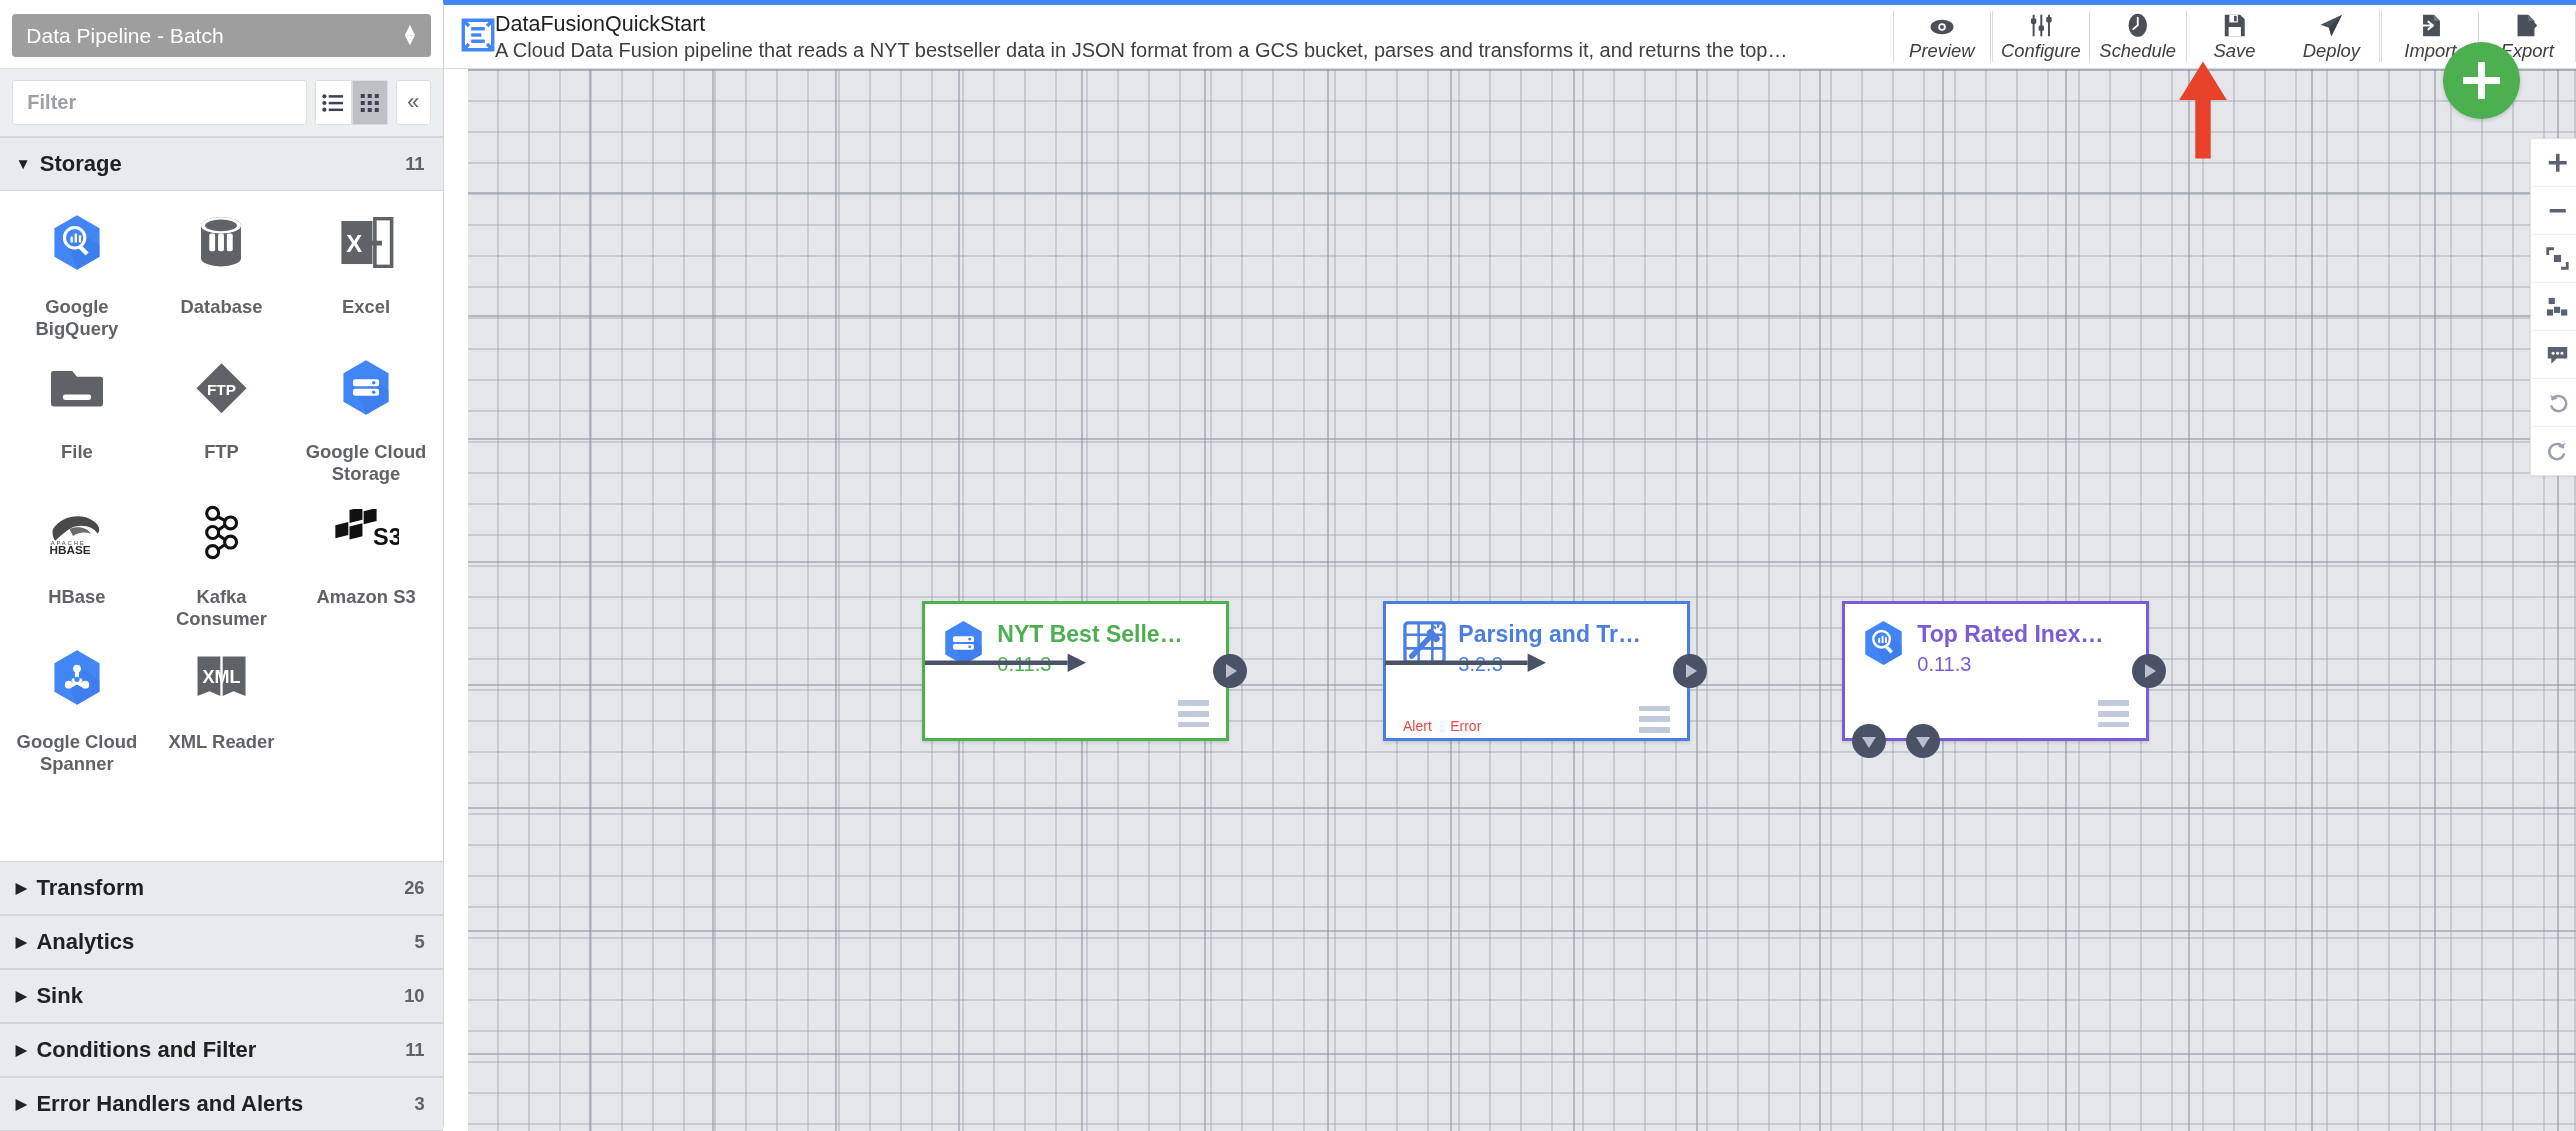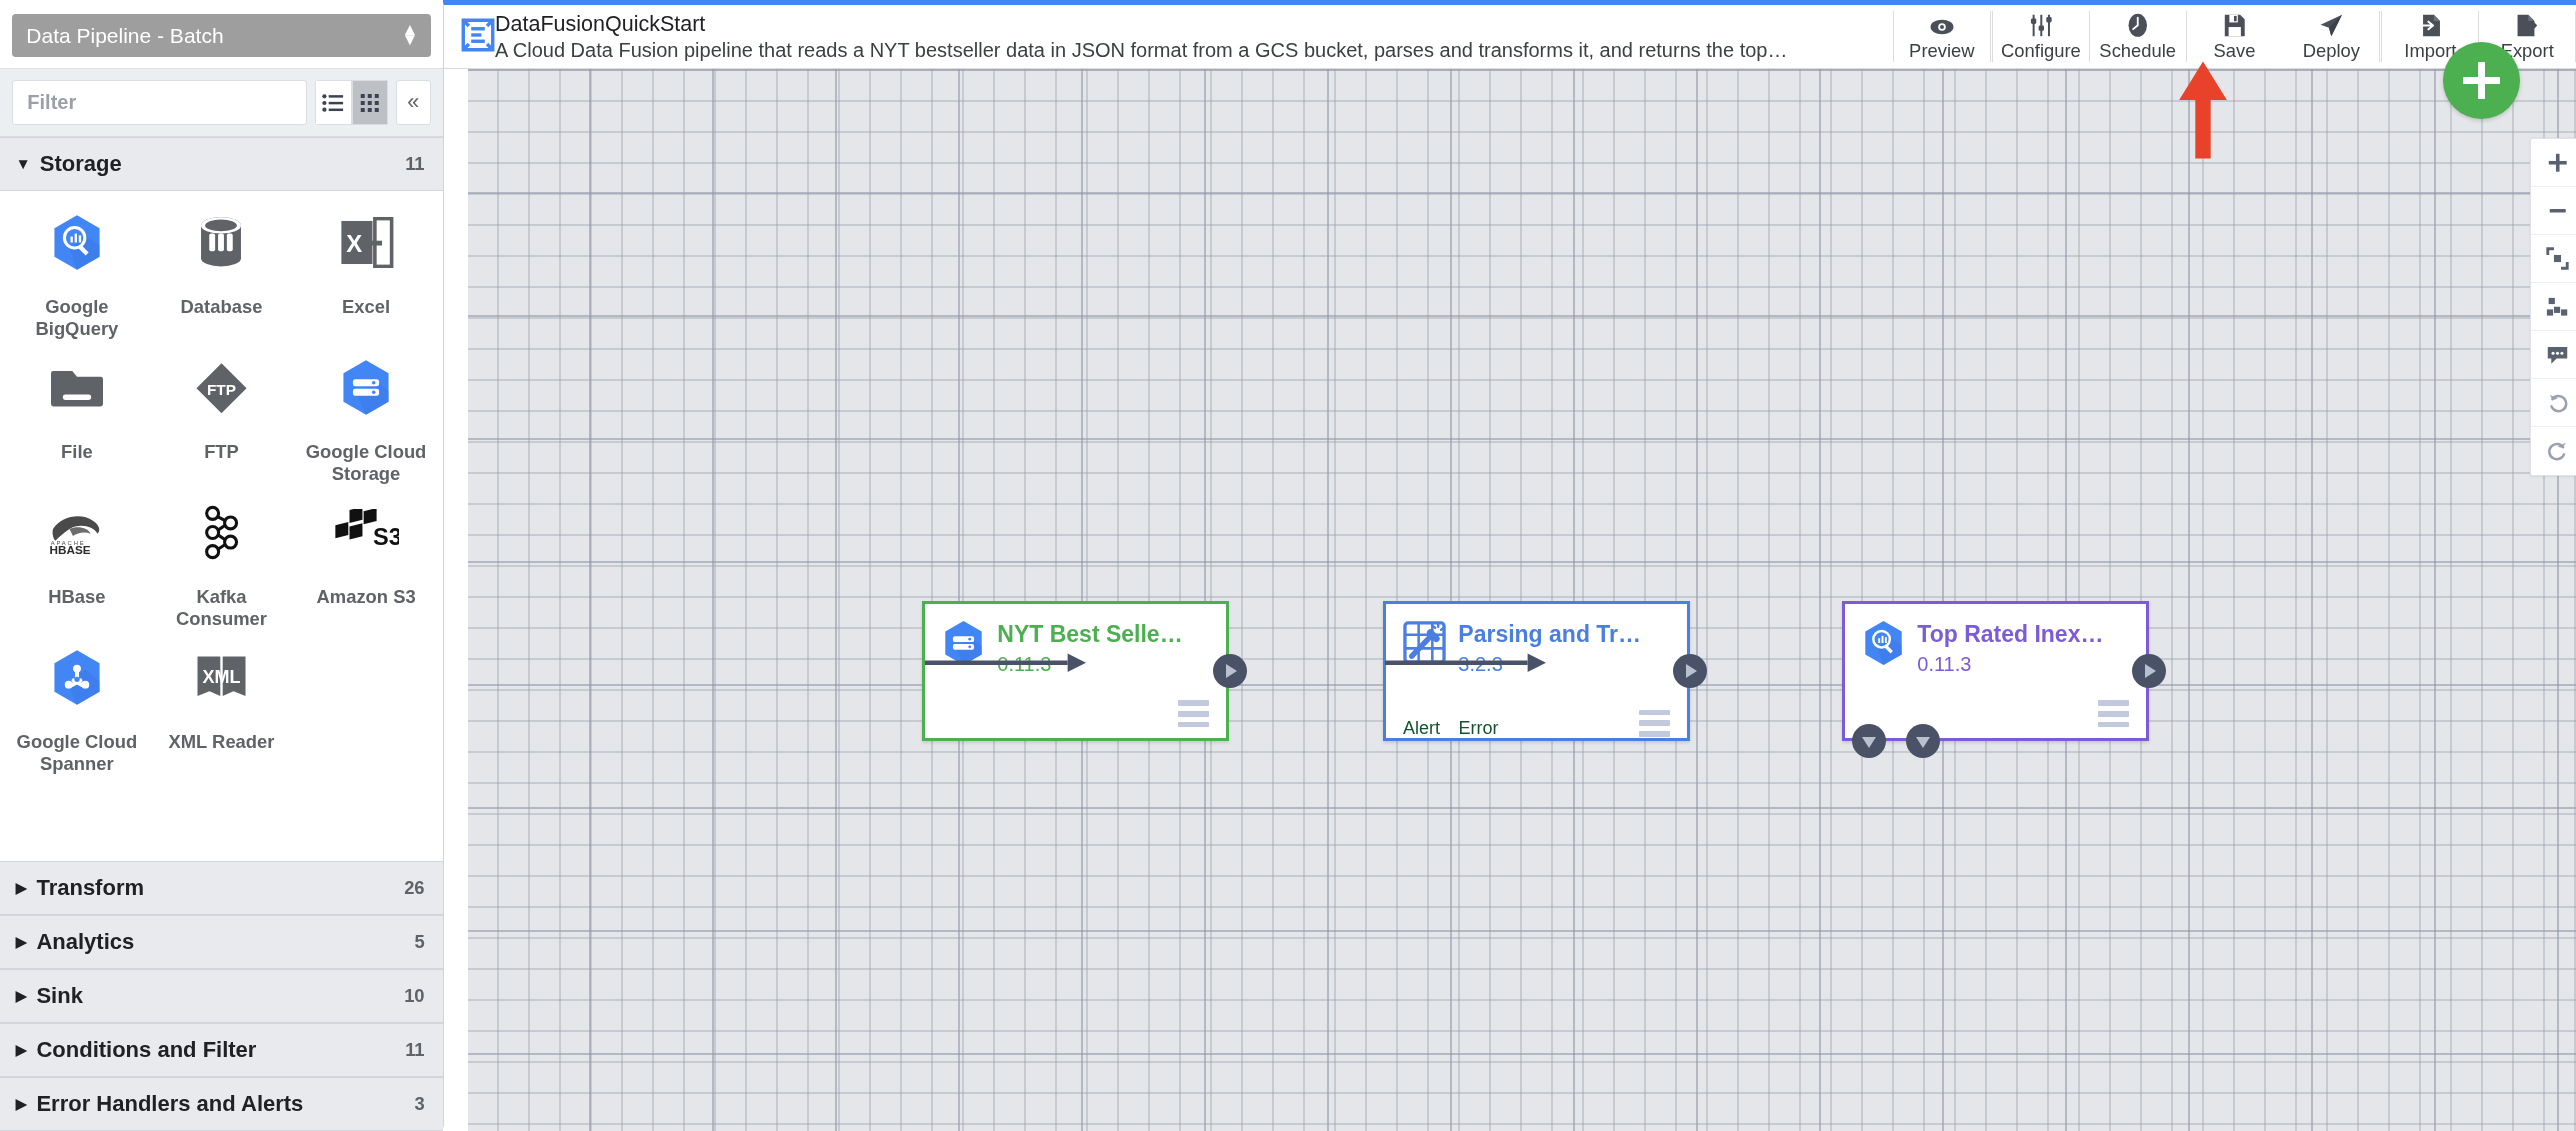--- a/index.html
+++ b/index.html
@@ -127,21 +127,21 @@
   }
   .tb-actions { display: flex; align-items: stretch; }
   .tb-sep { width: 0.8px; background: #dadce0; margin: 6.1px 0; }
   .tb-sep.dbl { width: 3.1px; background: transparent; border-left: 0.8px solid #dadce0; border-right: 0.8px solid #dadce0; }
   .tb-btn {
     width: 96px; display: flex; flex-direction: column;
     align-items: center; justify-content: center; gap: 3.1px;
     cursor: pointer; background: #fff;
   }
   .tb-btn .ic { height: 26px; display:flex; align-items:flex-end; }
-  .tb-btn .lbl { font-size: 18.4px; color: #3c4043; }
+  .tb-btn .lbl { font-size: 18.4px; color: #3c4043; font-style: italic; }
 
   
   .fab {
     position: absolute; top: 42px; left: 2443px;
     width: 77px; height: 77px; border-radius: 50%;
     background: #4caf50;
     display: flex; align-items: center; justify-content: center;
     cursor: pointer; z-index: 40;
     box-shadow: 0 1.5px 4.6px rgba(0,0,0,0.18);
   }
@@ -220,21 +220,21 @@
   .node-ver { font-size: 20px; line-height: 1.3; margin-top: 3.1px; }
   .node.green  .node-name, .node.green  .node-ver  { color: #4caf50; }
   .node.blue   .node-name, .node.blue   .node-ver  { color: #4a7fe0; }
   .node.purple .node-name, .node.purple .node-ver  { color: #7c5cd6; }
 
   .node-footer {
     margin-top: auto; display: flex; align-items: flex-end;
     justify-content: space-between; padding: 0 17px 10.7px 17px;
   }
   .node-ports { display: flex; gap: 18.4px; }
-  .port-label { font-size: 18px; color: #14532d; line-height: 1; margin-top: 42px; }
+  .port-label { font-size: 14px; color: #ef4444; line-height: 1; margin-top: 42px; }
   .hamburger { display: flex; flex-direction: column; gap: 5.4px; cursor: pointer; }
   .hamburger span { display:block; width: 31px; height: 5.4px; background: #c3c9dd; border-radius: 0.8px; }
 
   
   .port-out {
     position: absolute; width: 34px; height: 34px; border-radius: 50%;
     background: #4a5268; display: flex; align-items: center; justify-content: center;
     cursor: pointer; z-index: 12;
   }
   .port-out .tri {

